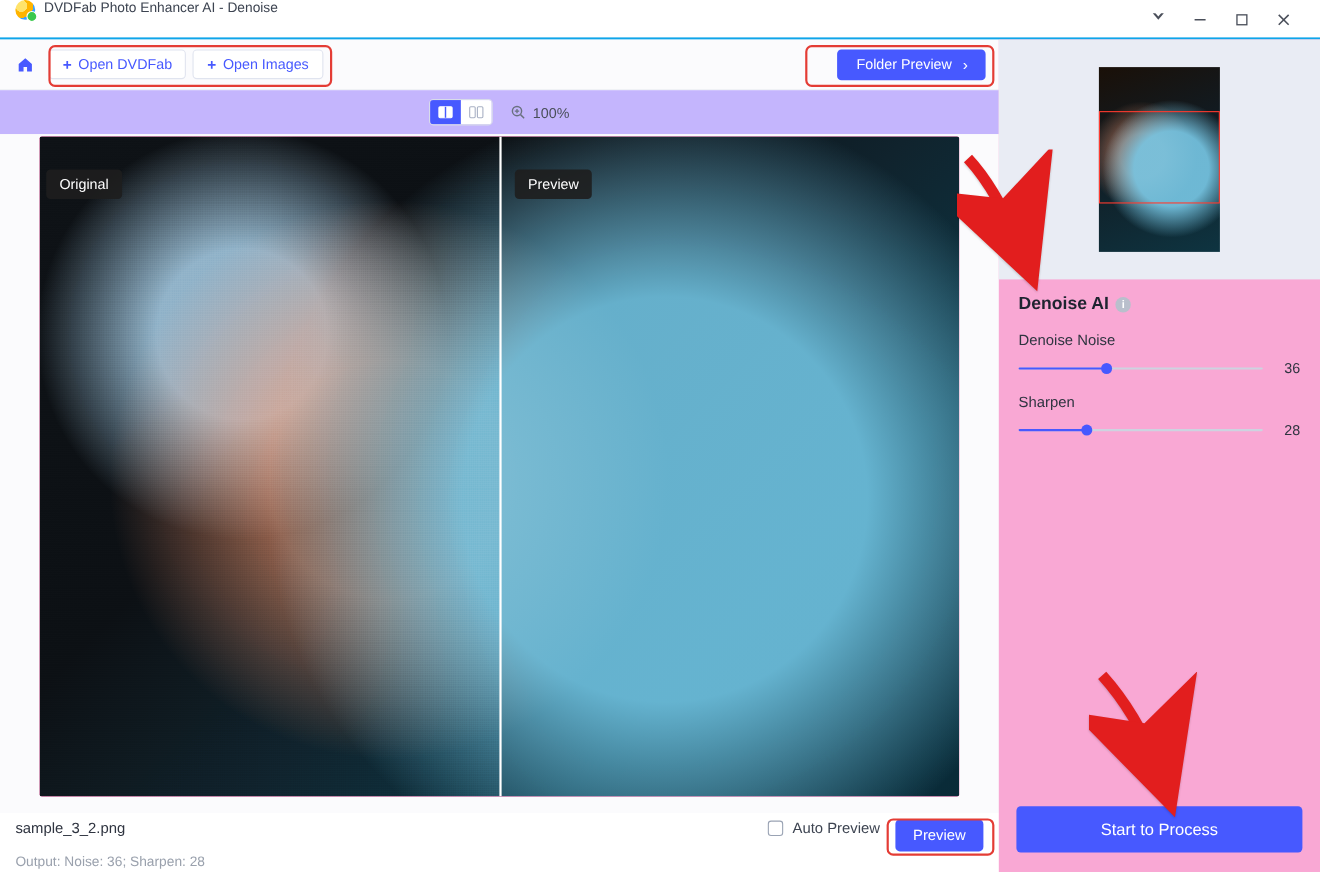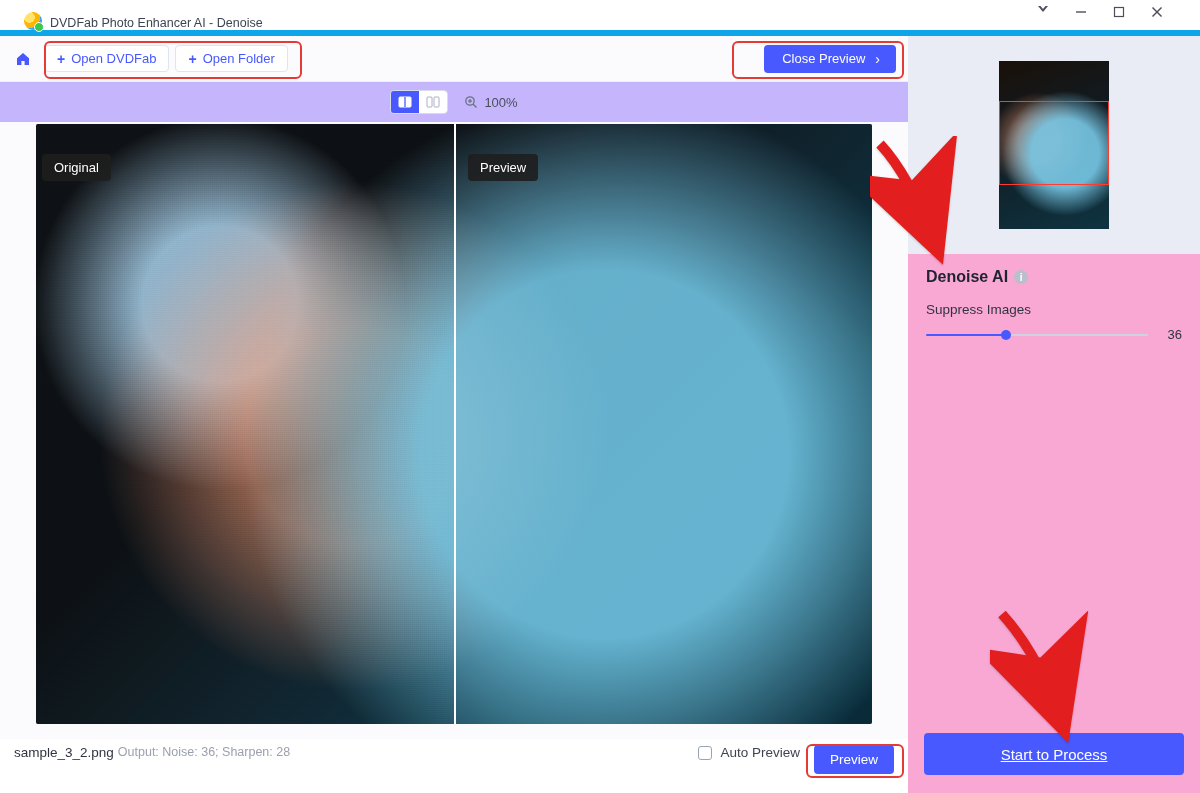--- a/index.html
+++ b/index.html
@@ -1,19 +1,19 @@
 <!DOCTYPE html>
 <html><head>
 <meta charset="utf-8">
 <style>
 * { margin: 0; padding: 0; box-sizing: border-box; font-family: -apple-system, BlinkMacSystemFont, "Segoe UI", Arial, sans-serif; }
 html, body { width: 1200px; height: 793px; overflow: hidden; background: #fff; }
 
 
-.titlebar { height: 36px; display: flex; align-items: flex-end; padding: 0 24px; background: #fff; border-bottom: 6px solid #0ea5e9; }
+.titlebar { height: 36px; display: flex; align-items: flex-start; padding: 0 14px; background: #fff; border-bottom: 2px solid #0ea5e9; }
 .titlebar .logo { width: 18px; height: 18px; border-radius: 50%; background: radial-gradient(circle at 30% 30%, #ffe36b 0 30%, #ffb400 31% 60%, #3aa1ff 61% 100%); position: relative; margin-right: 8px; }
 .titlebar .logo::after { content: ""; position: absolute; right: -2px; bottom: -2px; width: 8px; height: 8px; border-radius: 50%; background: #3ac84d; border: 1px solid #fff; }
 .titlebar .title { font-size: 12.5px; color: #3d4451; }
 .titlebar .spacer { flex: 1; }
 .titlebar .winbtn { width: 38px; height: 36px; display: flex; align-items: center; justify-content: center; color: #4a4f5a; }
 .titlebar .winbtn svg { width: 12px; height: 12px; }
 .tri-down { width: 0; height: 0; border-left: 5px solid transparent; border-right: 5px solid transparent; border-top: 6px solid #4a4f5a; }
 .tri-down-inner { width: 0; height: 0; border-left: 5px solid transparent; border-right: 5px solid transparent; border-top: 6px solid #fff; position: relative; top: -9px; }
 .dl-icon { display:flex; flex-direction:column; align-items:center; }
 
@@ -61,21 +61,21 @@
   repeating-linear-gradient(90deg, rgba(0,0,0,.13) 0 1px, transparent 1px 2px);
   mix-blend-mode: overlay;
 }
 .divider-line { position:absolute; top:0; bottom:0; left:50%; width:2px; background:#fff; }
 .tag { position:absolute; top:30px; padding:6px 12px; border-radius:4px; font-size:13px; color:#fff; background: rgba(30,30,30,.9); }
 .tag.original { left:6px; }
 .tag.preview { left: calc(50% + 14px); }
 
 
 .bottomrow { height: 54px; display:flex; align-items:flex-start; padding: 6px 14px 0 14px; gap:14px; background:#fff; position:relative; }
-.fileinfo { display:flex; flex-direction:row; gap:4px; }
+.fileinfo { display:flex; flex-direction:column; gap:16px; }
 .fileinfo .fn { font-size:13.5px; color:#2f3440; }
 .fileinfo .out { font-size:12.5px; color:#9aa1ad; }
 .bottomrow .flex { flex:1; }
 .autoprev { display:flex; align-items:center; gap:8px; color:#3d4451; font-size:13.5px;text-align:right; }
 .cbx { width:14px; height:14px; border:1.5px solid #9aa3b4; border-radius:3px; background:#fff; }
 .preview-btn { background:#4759ff; color:#fff; font-size:13.5px; padding:7px 16px; border-radius:4px; cursor:pointer; }
 
 
 .thumb-area { height: 218px; background:#e9ecf4; display:flex; align-items:center; justify-content:center; position:relative; }
 .thumb { width:110px; height:168px; background:
@@ -90,21 +90,21 @@
 .info-ic { width:14px; height:14px; border-radius:50%; background:#b9bfcc; color:#fff; font-size:10px; display:flex; align-items:center; justify-content:center; font-weight:700; }
 .ctrl { margin-top: 16px; }
 .ctrl-label { font-size:13.5px; color:#2f3440; margin-bottom:10px; }
 .slider-row { display:flex; align-items:center; gap:12px; }
 .slider { position:relative; flex:1; height:14px; }
 .track { position:absolute; left:0; right:0; top:6px; height:2px; background:#cdd3e0; border-radius:2px; }
 .fill { position:absolute; left:0; top:6px; height:2px; background:#4759ff; border-radius:2px; }
 .thumb-dot { position:absolute; top:2px; width:10px; height:10px; border-radius:50%; background:#4759ff; transform:translateX(-50%); }
 .slider-val { font-size:13px; color:#2f3440; width:22px; text-align:right; }
 .right .spacer2 { flex:1; }
-.process-btn { margin:0 16px 18px 16px; height:42px; background:#4759ff; color:#fff; font-size:15px; border-radius:4px; display:flex; align-items:center; justify-content:center; cursor:pointer;text-decoration:underline; }
+.process-btn { margin:0 16px 18px 16px; height:42px; background:#4759ff; color:#fff; font-size:15px; border-radius:4px; display:flex; align-items:center; justify-content:center; cursor:pointer; }
 
 
 .arrow { position:absolute; pointer-events:none; }
 .arrow svg { filter: drop-shadow(0 1px 1px rgba(0,0,0,.2)); }
 </style>
 </head>
 <body>
 
 <div class="titlebar">
   <span class="logo"></span>
@@ -144,26 +144,26 @@
             <path d="M2 7.2 8 2l6 5.2V14H9.6V10H6.4v4H2z" fill="#4759ff"></path>
           </svg>
       </div>
       <div class="open-group">
         <div class="outline-btn">
           <span class="plus">+</span>
           <span>Open DVDFab</span>
         </div>
         <div class="outline-btn">
           <span class="plus">+</span>
-          <span>Open Folder</span>
+          <span>Open Images</span>
         </div>
       </div>
       <span class="spacer"></span>
       <div class="close-preview">
-        <span>Close Preview</span>
+        <span>Folder Preview</span>
         <span class="chev">›</span>
       </div>
     </div>
 
     <div class="optbar">
       <div class="seg">
         <div class="seg-item active">
           <svg viewBox="0 0 14 14">
               <rect x="1" y="2" width="12" height="10" rx="1" fill="#fff" stroke="#fff"></rect>
               <line x1="7" y1="2" x2="7" y2="12" stroke="#4759ff" stroke-width="1.3"></line>
@@ -217,31 +217,42 @@
         <div class="sel"></div>
       </div>
     </div>
     <div class="panel">
       <h3>
         <span>Denoise AI</span>
         <span class="info-ic">i</span>
       </h3>
 
       <div class="ctrl">
-        <div class="ctrl-label">Suppress Images</div>
+        <div class="ctrl-label">Denoise Noise</div>
         <div class="slider-row">
           <div class="slider">
             <div class="track"></div>
             <div class="fill" id="fill-noise" style="width: 36%;"></div>
             <div class="thumb-dot" id="dot-noise" style="left: 36%;"></div>
           </div>
           <span class="slider-val">36</span>
         </div>
       </div>
 
+      <div class="ctrl">
+        <div class="ctrl-label">Sharpen</div>
+        <div class="slider-row">
+          <div class="slider">
+            <div class="track"></div>
+            <div class="fill" id="fill-sharp" style="width: 28%;"></div>
+            <div class="thumb-dot" id="dot-sharp" style="left: 28%;"></div>
+          </div>
+          <span class="slider-val">28</span>
+        </div>
+      </div>
     </div>
     <div class="spacer2"></div>
     <div class="process-btn">Start to Process</div>
   </div>
 
   <div class="ring" style="left:44px; top:5px; width:258px; height:38px;"></div>
   <div class="ring" style="left:732px; top:5px; width:172px; height:38px;"></div>
   <div class="ring" style="left:806px; top:708px; width:98px; height:34px;"></div>
 
   <div class="arrow" style="left:870px; top:100px;">

